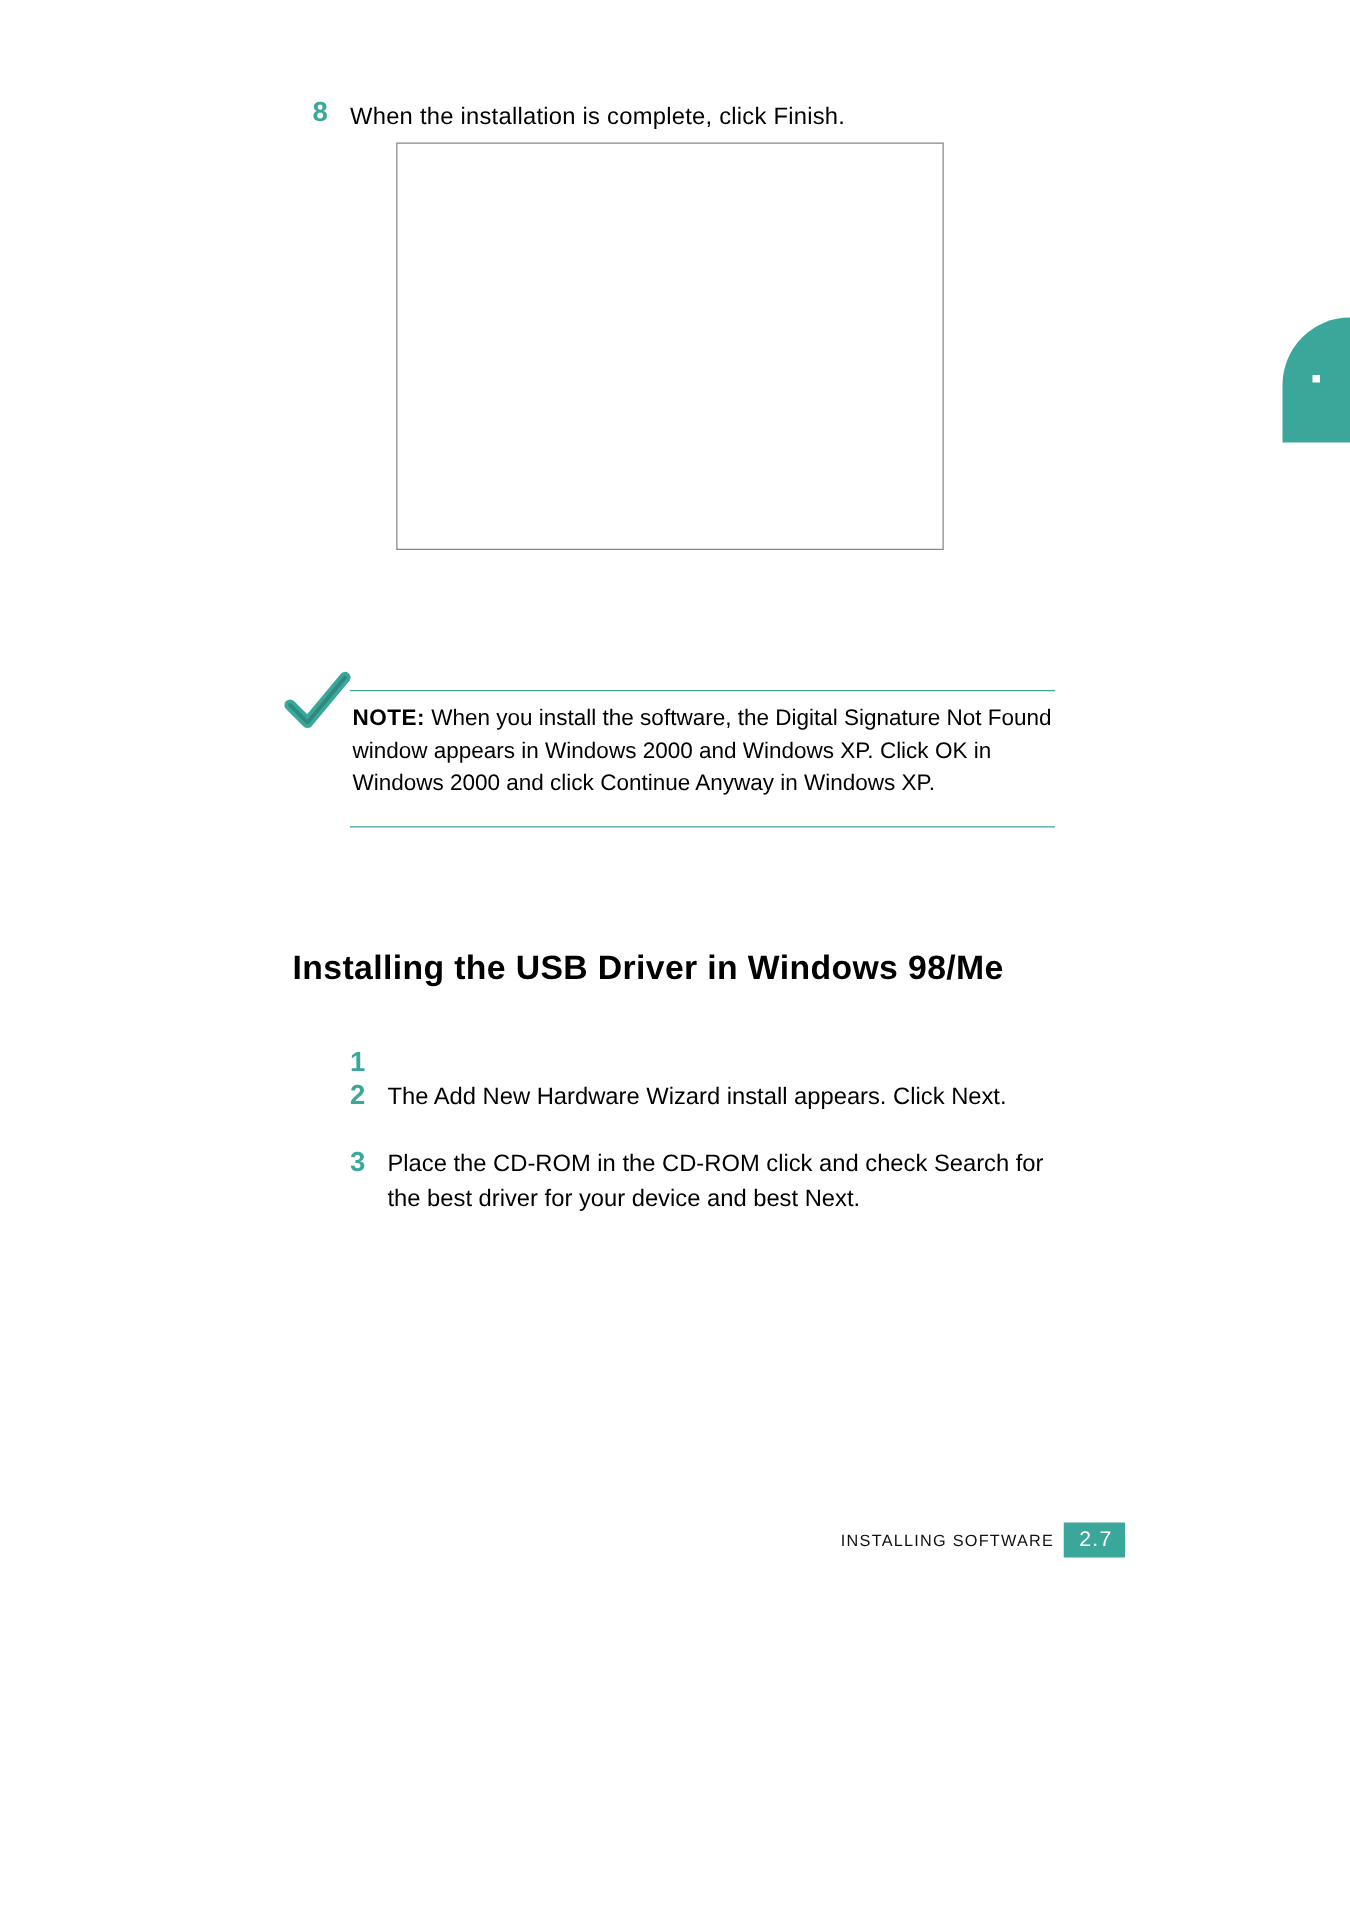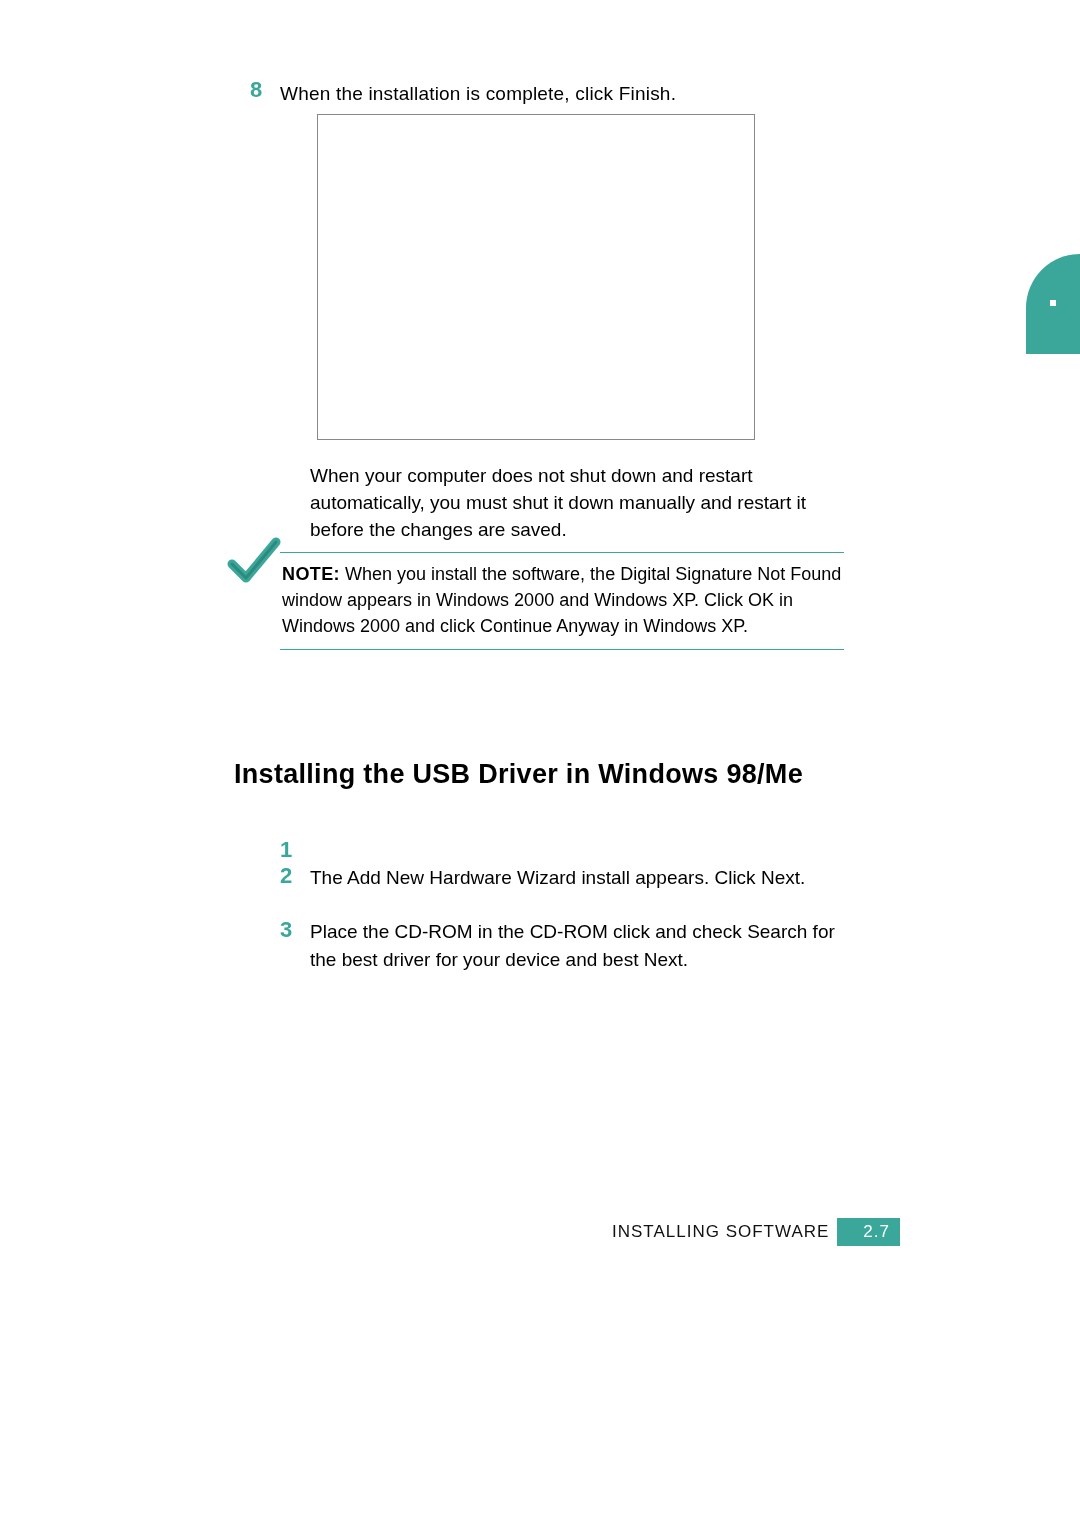--- a/index.html
+++ b/index.html
@@ -88,21 +88,21 @@
   }
 
   
   .note-block {
     position: absolute;
     left: 280px;
     top: 552px;
     width: 560px;
     border-top: 1px solid #3aa79a;
     border-bottom: 1px solid #3aa79a;
-    padding: 8px 2px 10px 2px;
+    padding: 8px 2px 22px 2px;
   }
   .note-text {
     font-size: 18px;
     line-height: 26px;
   }
   .note-label {
     font-weight: 700;
     font-variant: small-caps;
     letter-spacing: 0.4px;
   }
@@ -153,51 +153,50 @@
   
   .footer {
     position: absolute;
     right: 180px;
     bottom: 280px;
     display: flex;
     align-items: center;
     gap: 0;
   }
   .footer-label {
-    font-size: 17px;
+    font-size: 13px;
     letter-spacing: 1px;
     font-variant: small-caps;
     color: #111;
     padding-right: 8px;
   }
   .footer-page {
     background: #3aa79a;
     color: #fff;
     font-size: 17px;
-    padding: 4px 10px 4px 26px;
+    padding: 4px 10px 4px 12px;
     letter-spacing: 1px;
   }
 </style>
 </head>
 <body>
 
 <div class="page">
 
   <div class="side-tab"></div>
 
   <div class="step-row step8">
     <span class="step-num">8</span>
     <span class="step-text">
       <span>When the installation is complete, click </span><span class="b">Finish</span><span>.</span>
     </span>
   </div>
 
   <div class="img-box"></div>
 
-  <div class="after-img">When your computer does not shut down and restart automatically, you must shut it down manually and restart it before the changes are saved.</div>
 
   <div class="check-icon">
     <svg viewBox="0 0 56 56" width="56" height="56">
       <path d="M6 30 L20 44 L50 8" fill="none" stroke="#3aa79a" stroke-width="9" stroke-linecap="round" stroke-linejoin="round"></path>
       <path d="M6 30 L20 44 L50 8" fill="none" stroke="#1f6e64" stroke-width="3" stroke-linecap="round" stroke-linejoin="round" opacity="0.5"></path>
     </svg>
   </div>
 
   <div class="note-block">
     <div class="note-text">

